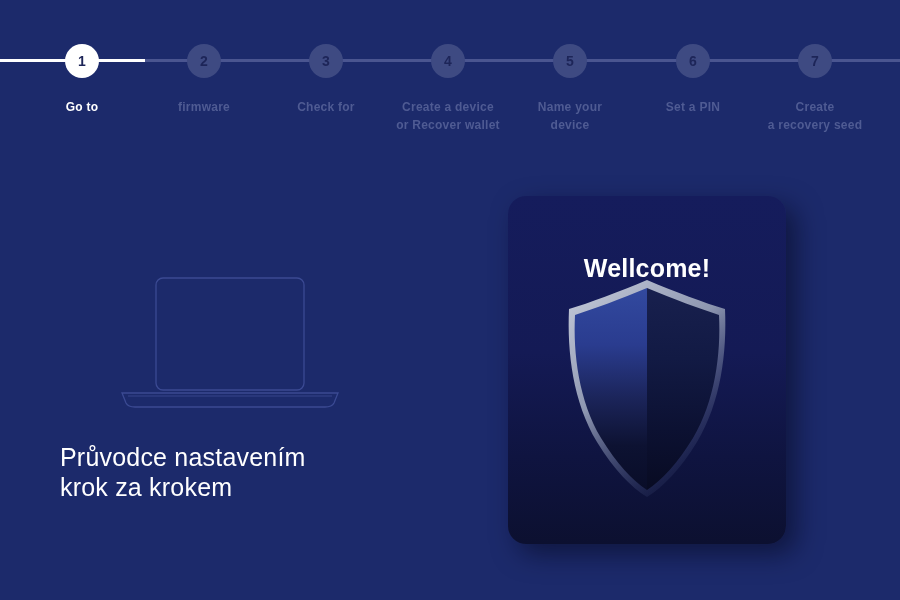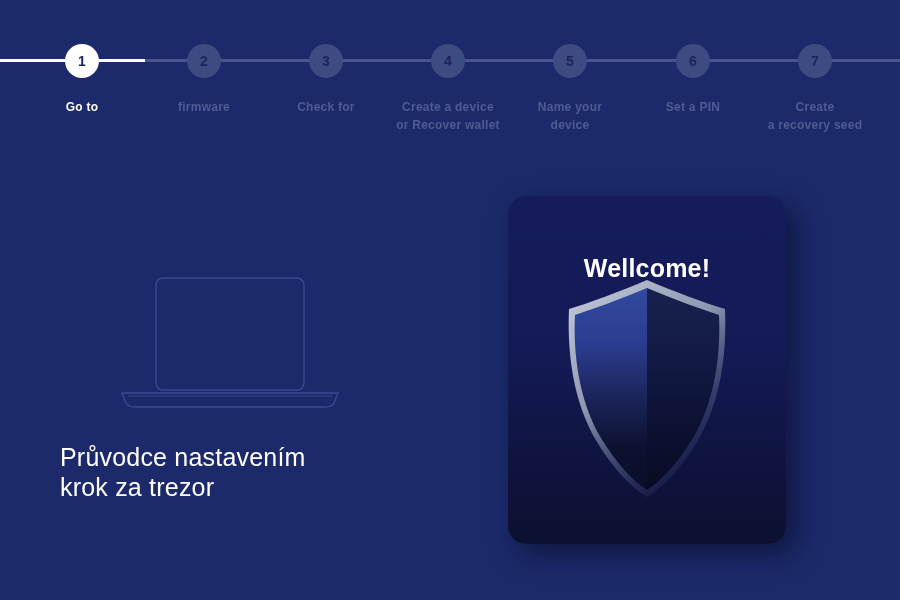--- a/index.html
+++ b/index.html
@@ -127,21 +127,21 @@
   <div class="laptop-wrap">
     <svg class="laptop-svg" width="290" height="150" viewBox="0 0 290 150" fill="none">
       <rect x="46" y="16" width="148" height="112" rx="7" ry="7" stroke="#3b4a93" stroke-width="1.3" fill="none"></rect>
       <path d="M12 131 H228 L224 141 Q222 145 215 145 H25 Q18 145 16 141 Z" stroke="#3b4a93" stroke-width="1.3" fill="none"></path>
       <path d="M18 134 H222" stroke="#3b4a93" stroke-width="1" fill="none" opacity="0.85"></path>
     </svg>
   </div>
 
   <div class="caption">
     <div>Průvodce nastavením</div>
-    <div>krok za trezor</div>
+    <div>krok za krokem</div>
   </div>
 
   <div class="card">
     <div class="card-title">Wellcome!</div>
 
     <div class="shield-wrap">
       <svg width="180" height="225" viewBox="0 0 180 225" fill="none">
         <defs>
           <linearGradient id="leftFace" x1="0" y1="0" x2="0" y2="1">
             <stop offset="0%" stop-color="#32499f"></stop>

